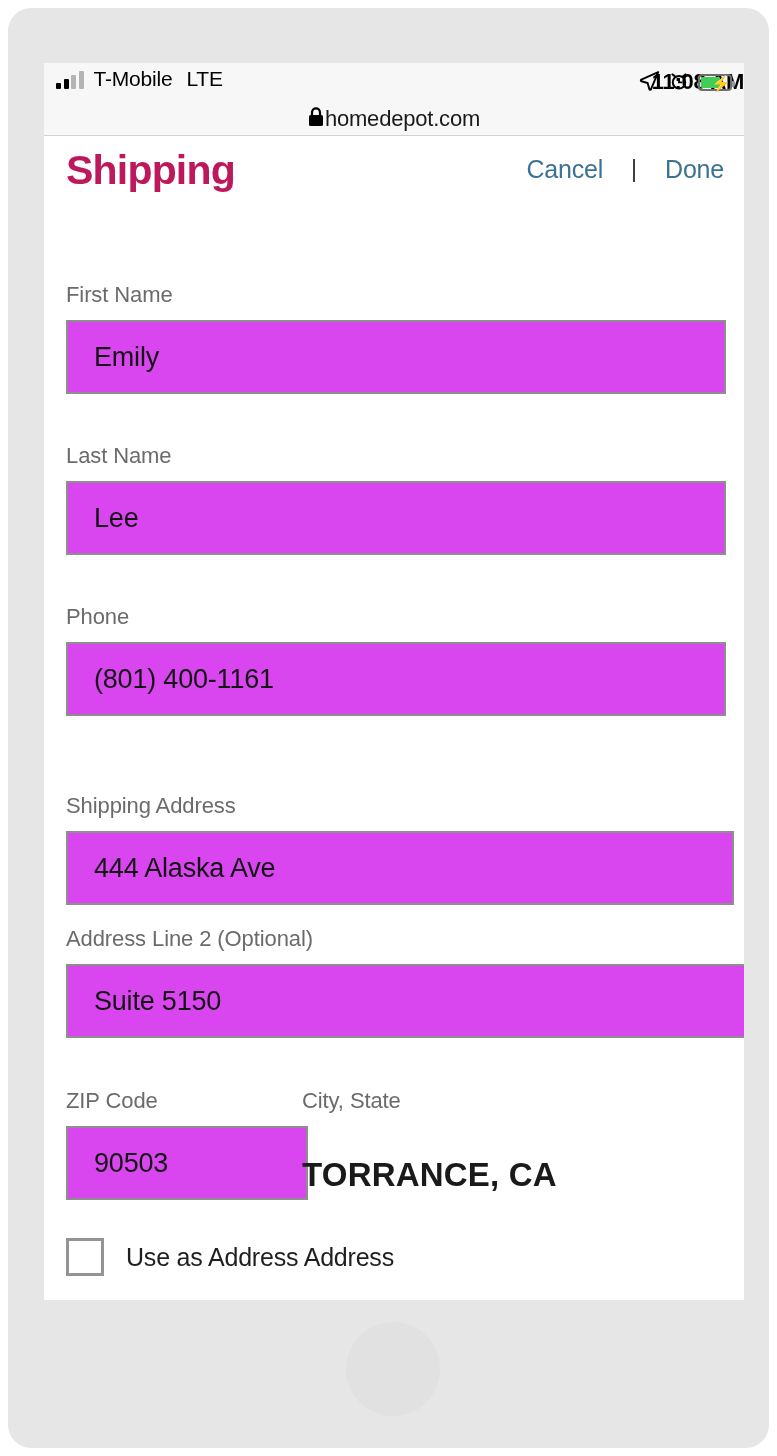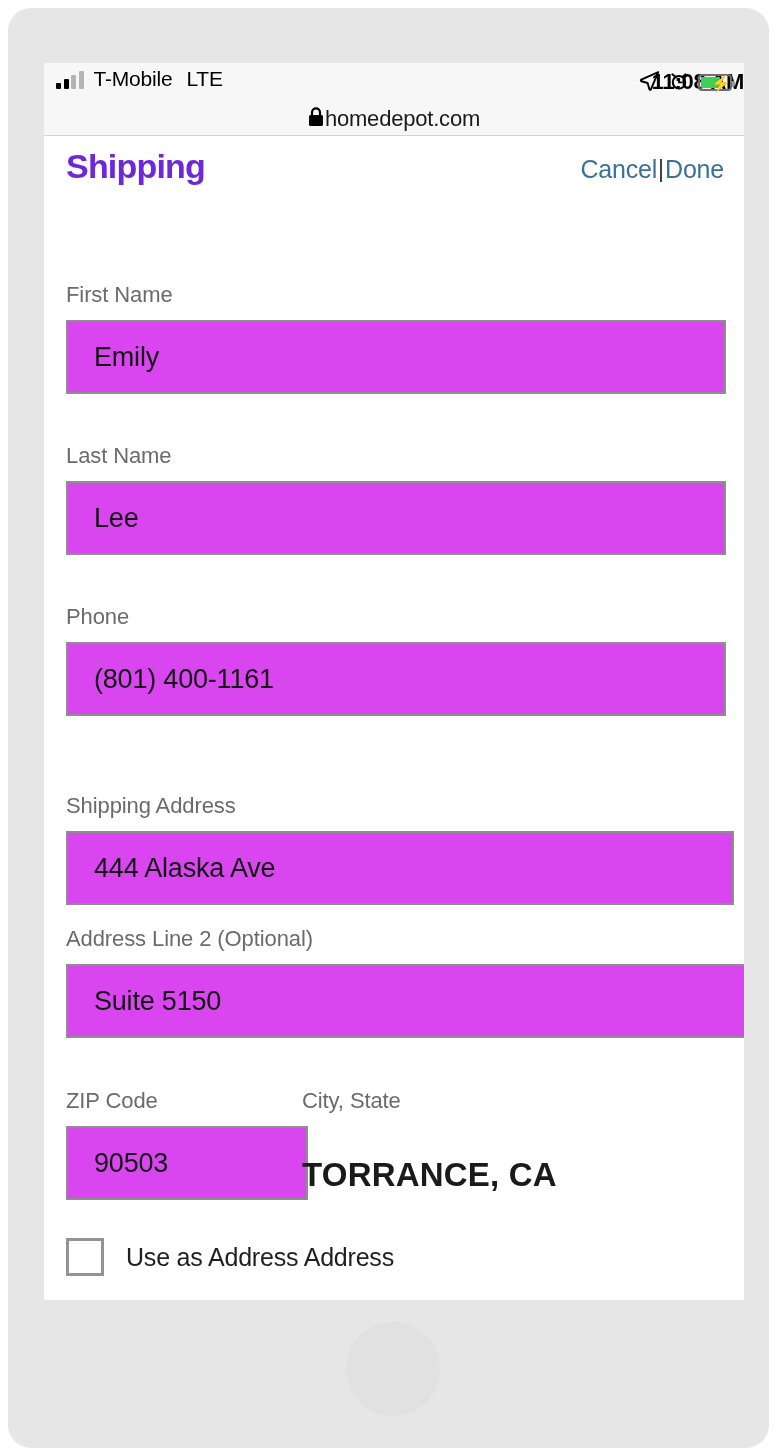--- a/index.html
+++ b/index.html
@@ -184,32 +184,32 @@
     position: absolute;
     left: 0;
     top: 72px;
     width: 700px;
     height: 95px;
   }
   #page-title {
     position: absolute;
     left: 22px;
     top: 12px;
-    font-size: 34px;
+    font-size: 41px;
     font-weight: bold;
-    color: #6d28d9;
+    color: #be185d;
     letter-spacing: -0.8px;
   }
   #header-actions {
     position: absolute;
     right: 20px;
     top: 20px;
     display: flex;
     align-items: center;
-    gap: 1px;
+    gap: 28px;
     font-size: 25px;
   }
   .header-link {
     color: #3a7296;
     letter-spacing: -0.2px;
     cursor: pointer;
   }
   .header-sep {
     color: #333;
     font-size: 23px;

